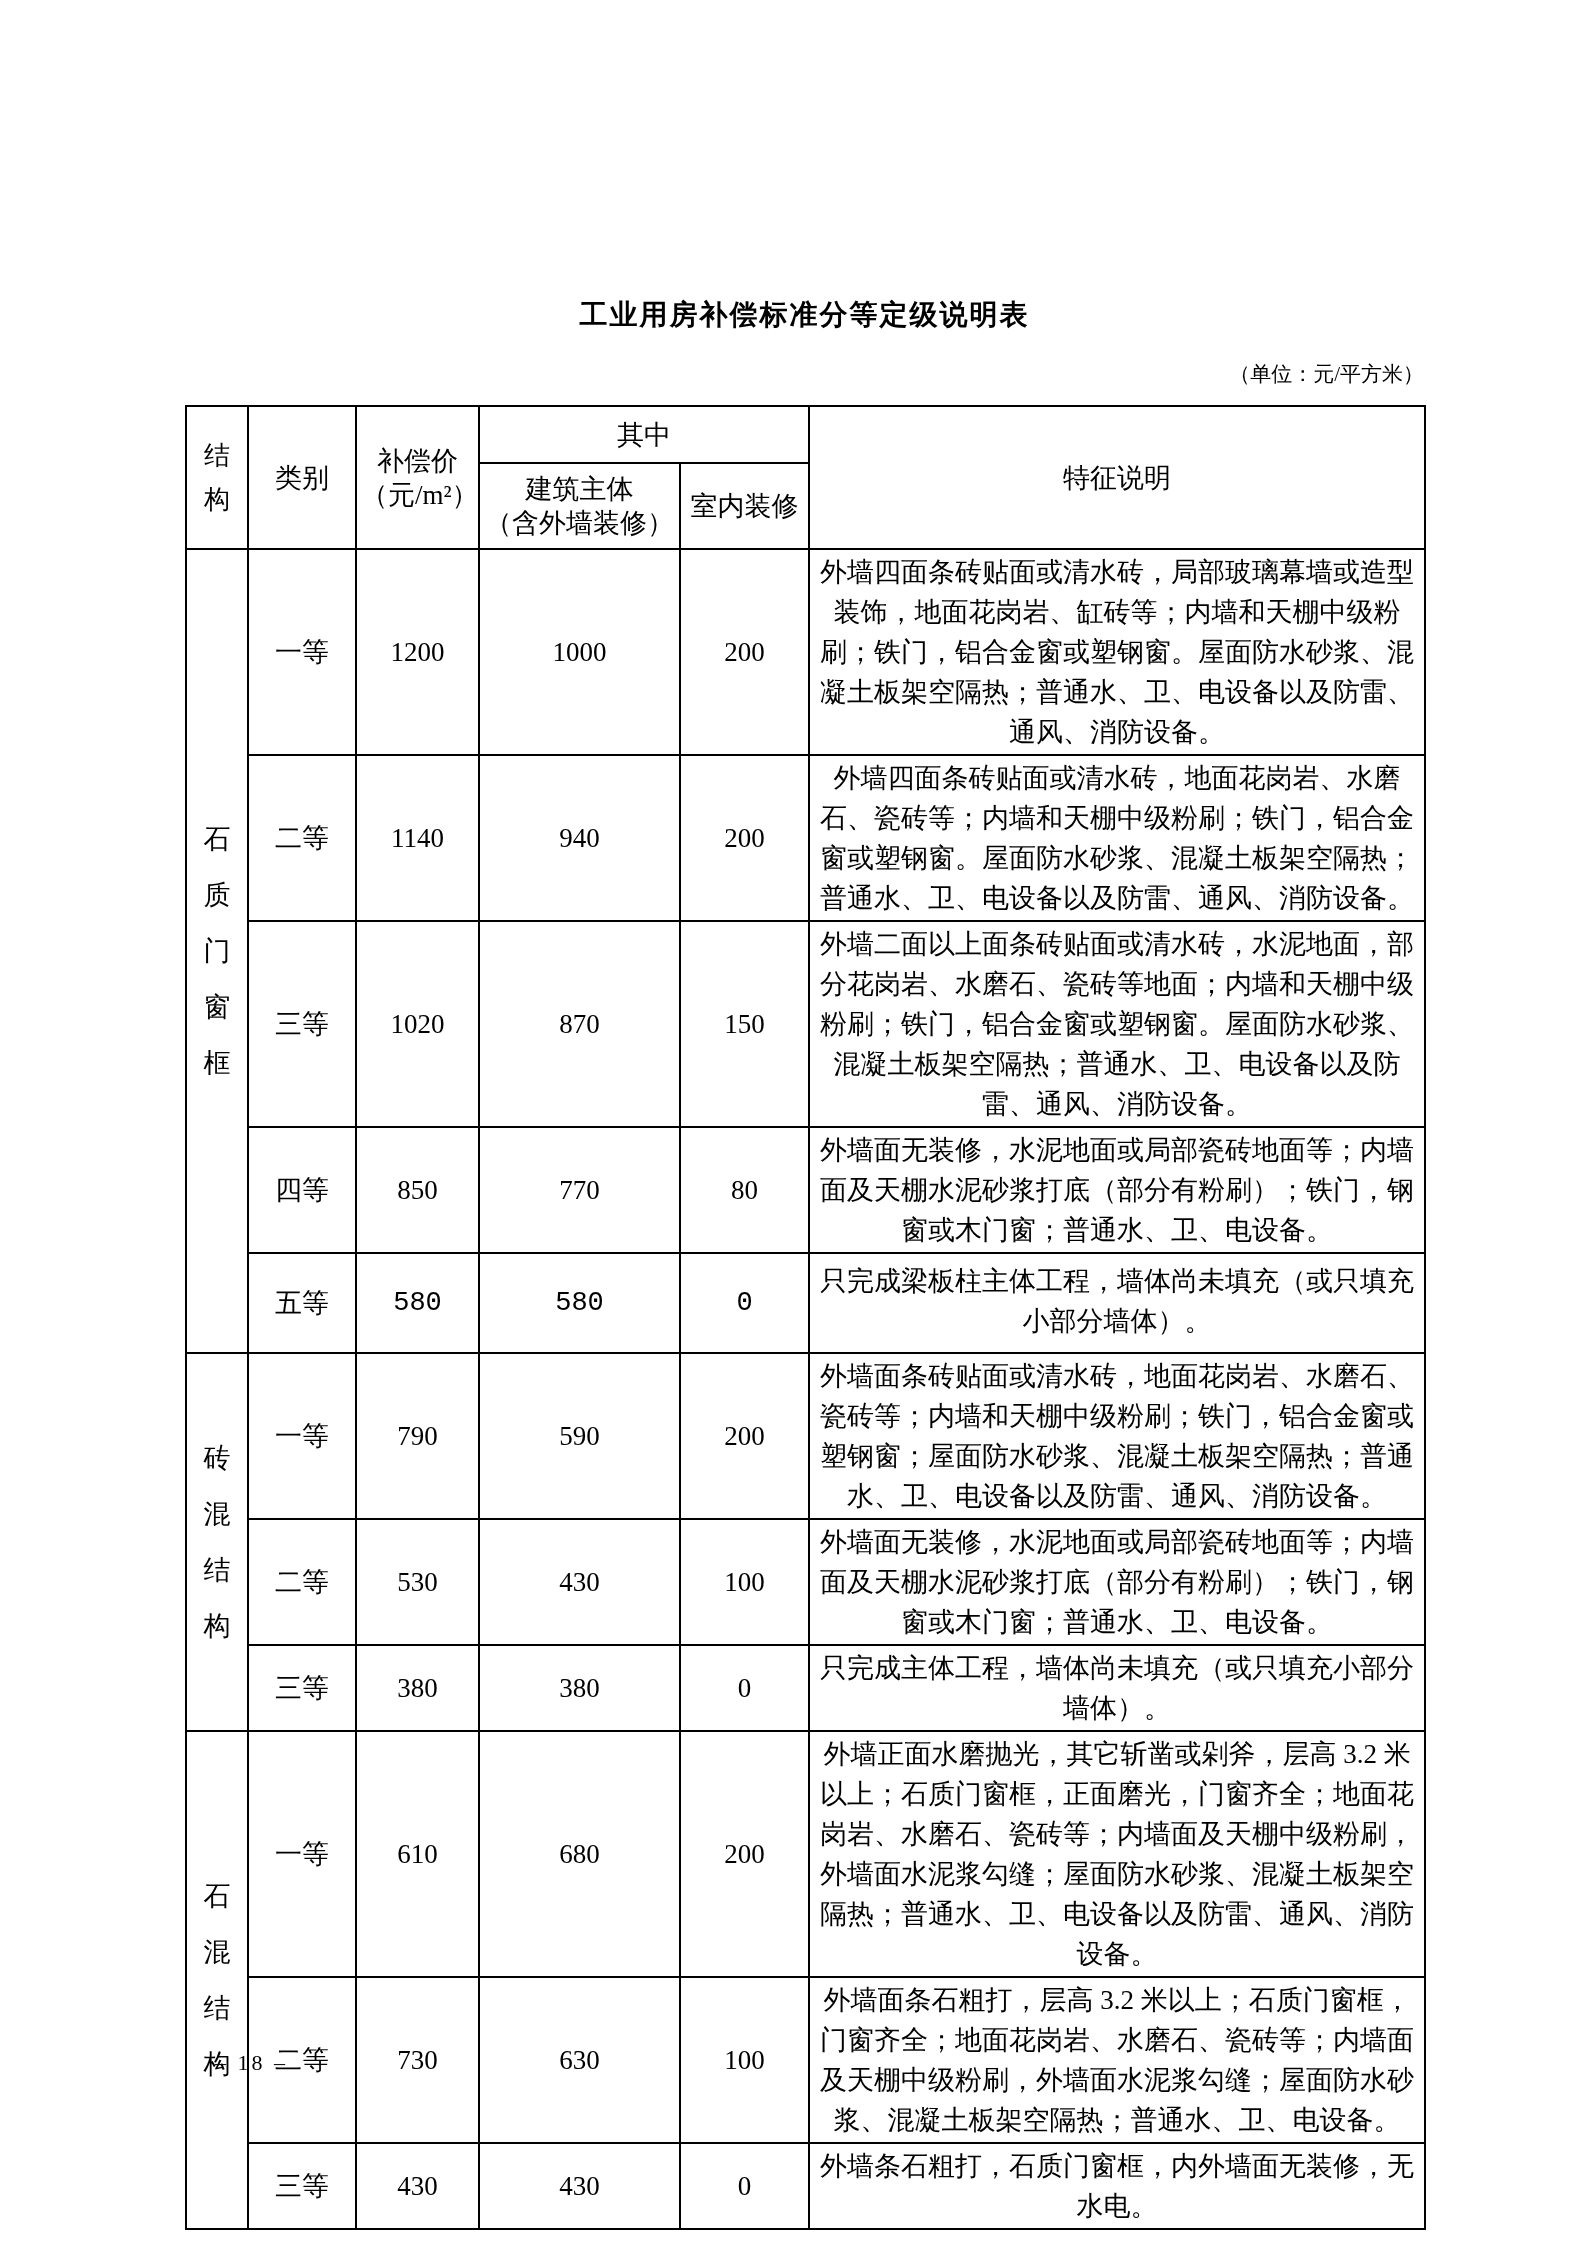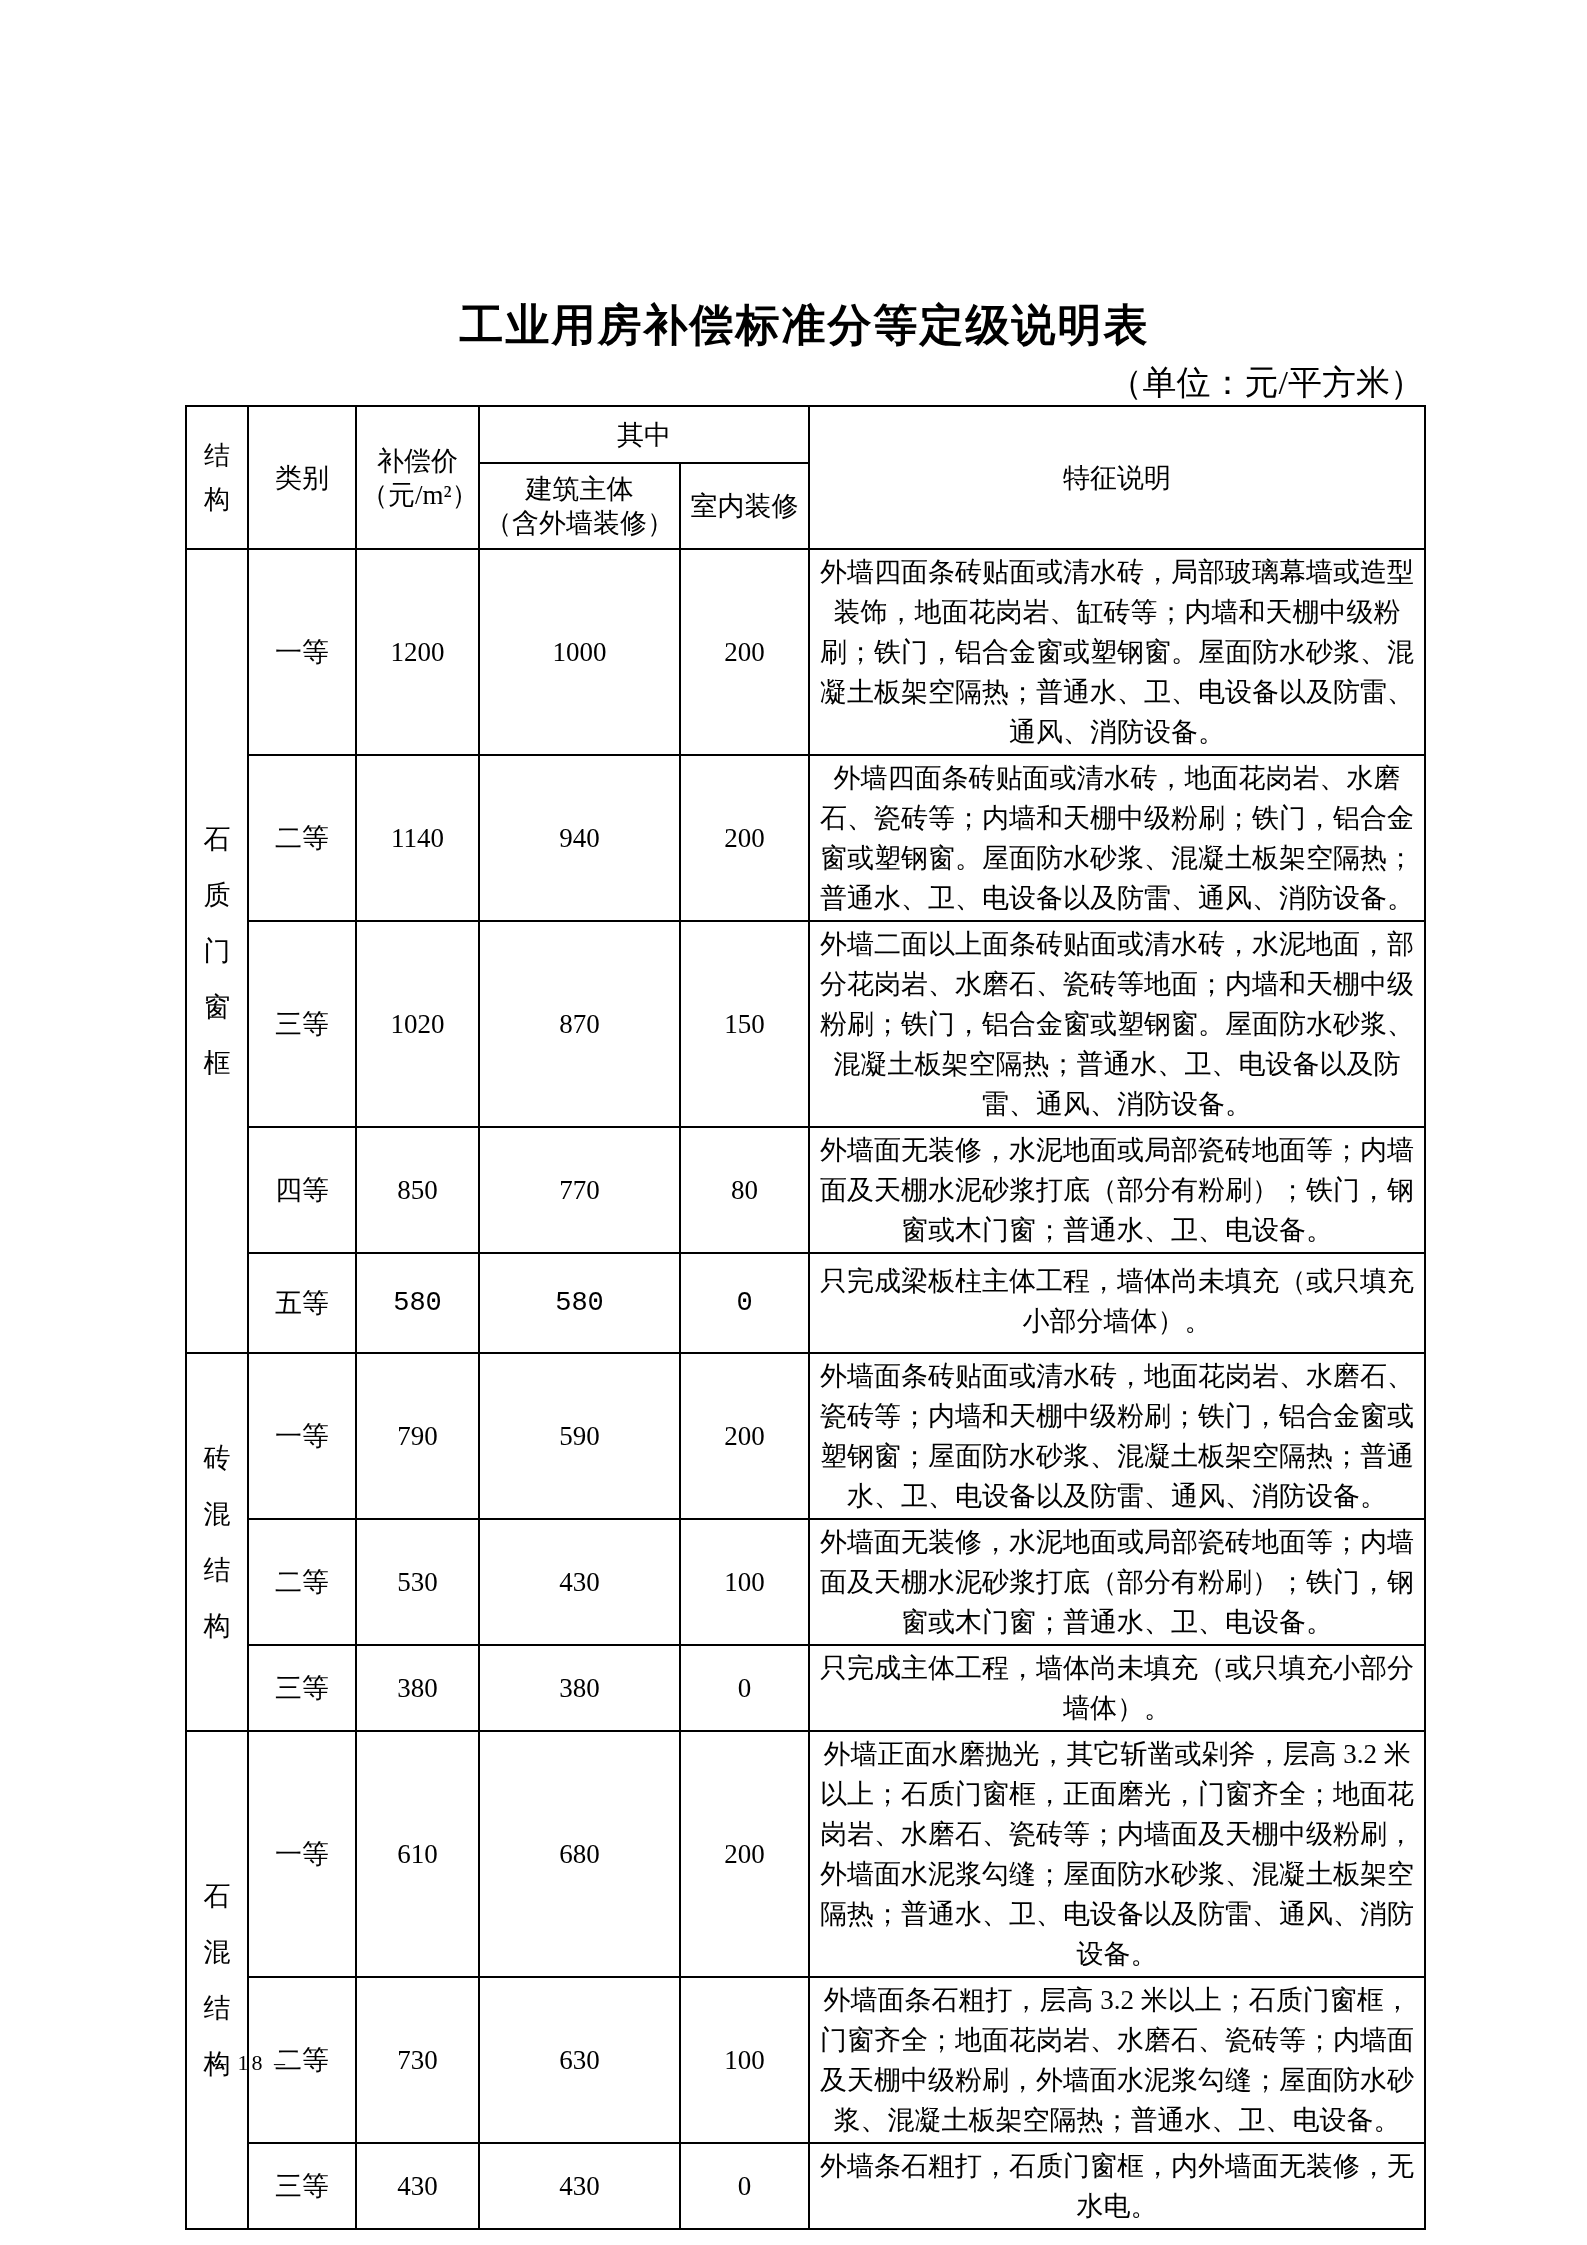--- a/index.html
+++ b/index.html
@@ -15,28 +15,28 @@
     color: #000000;
   }
   .doc-title {
     position: absolute;
     left: 185px;
     top: 296px;
     width: 1239px;
     text-align: center;
     font-family: "Liberation Sans", "DejaVu Sans", sans-serif;
     font-weight: bold;
-    font-size: 44px;
+    font-size: 28px;
     letter-spacing: 2px;
   }
   .unit-note {
     position: absolute;
     top: 360px;
     right: 163px;
-    font-size: 34px;
+    font-size: 21px;
   }
   table.comp-table {
     position: absolute;
     left: 185px;
     top: 405px;
     width: 1239px;
     border-collapse: collapse;
     table-layout: fixed;
     padding-left: 8px;
   }

